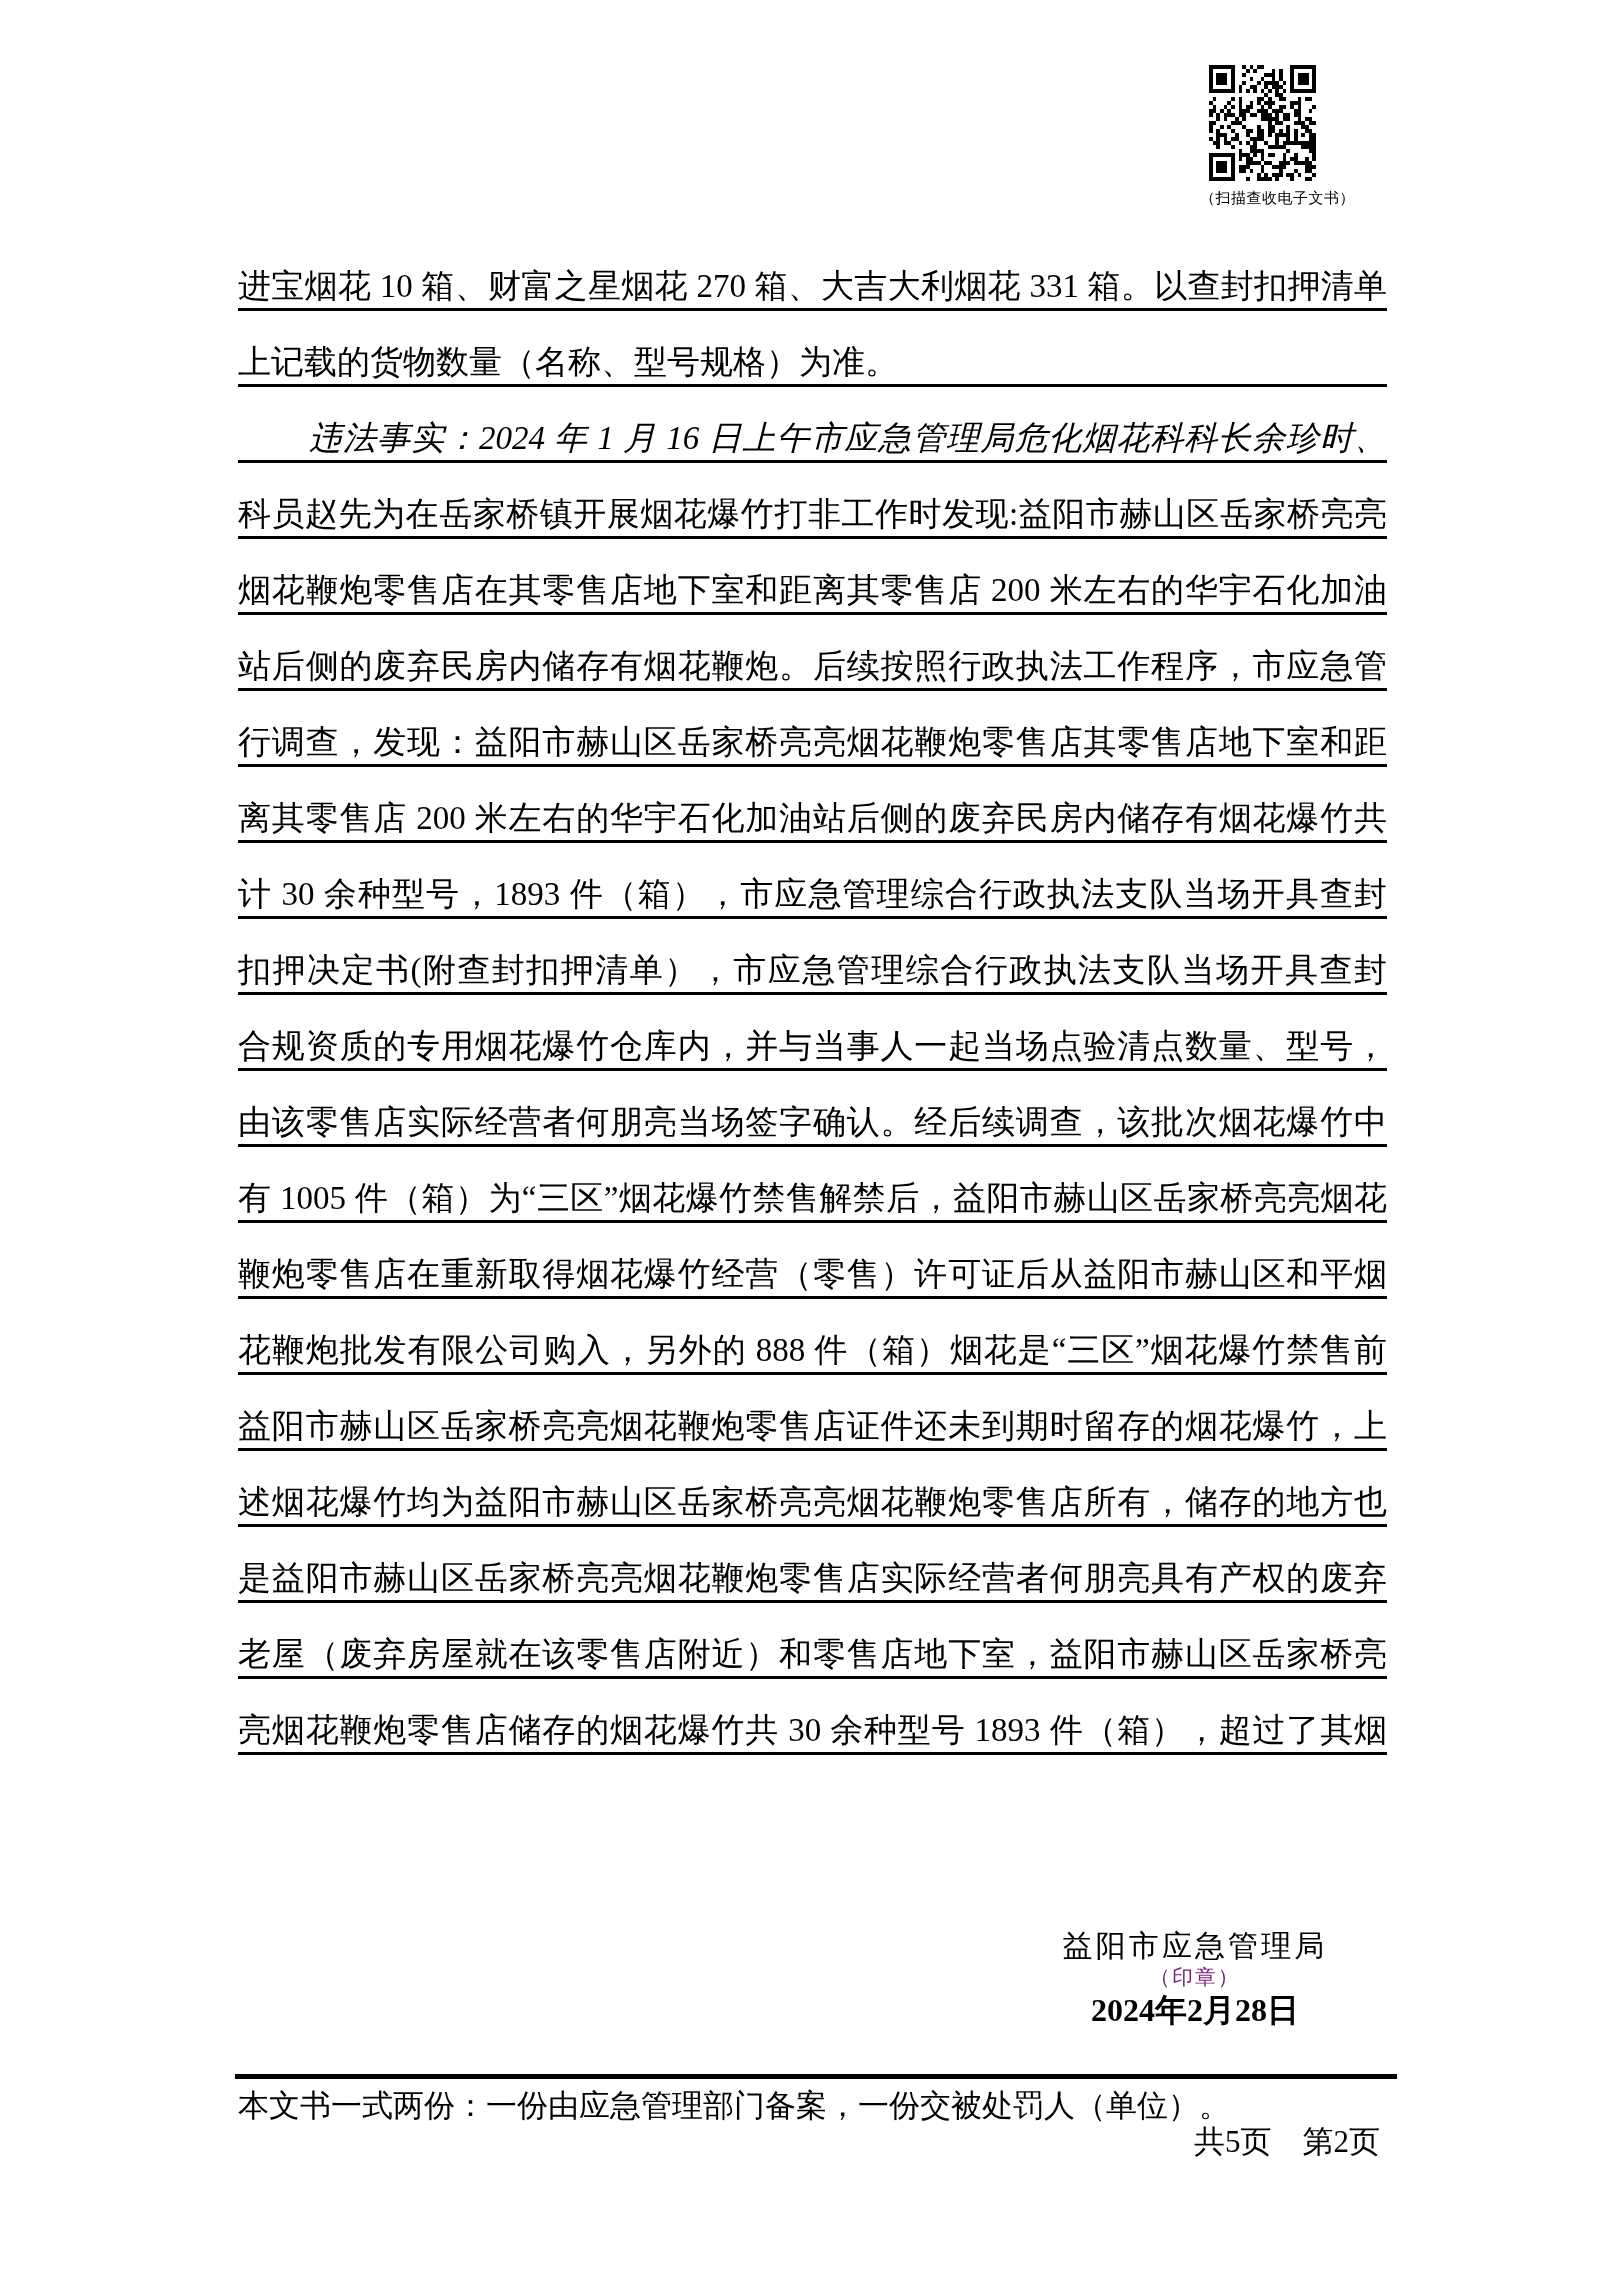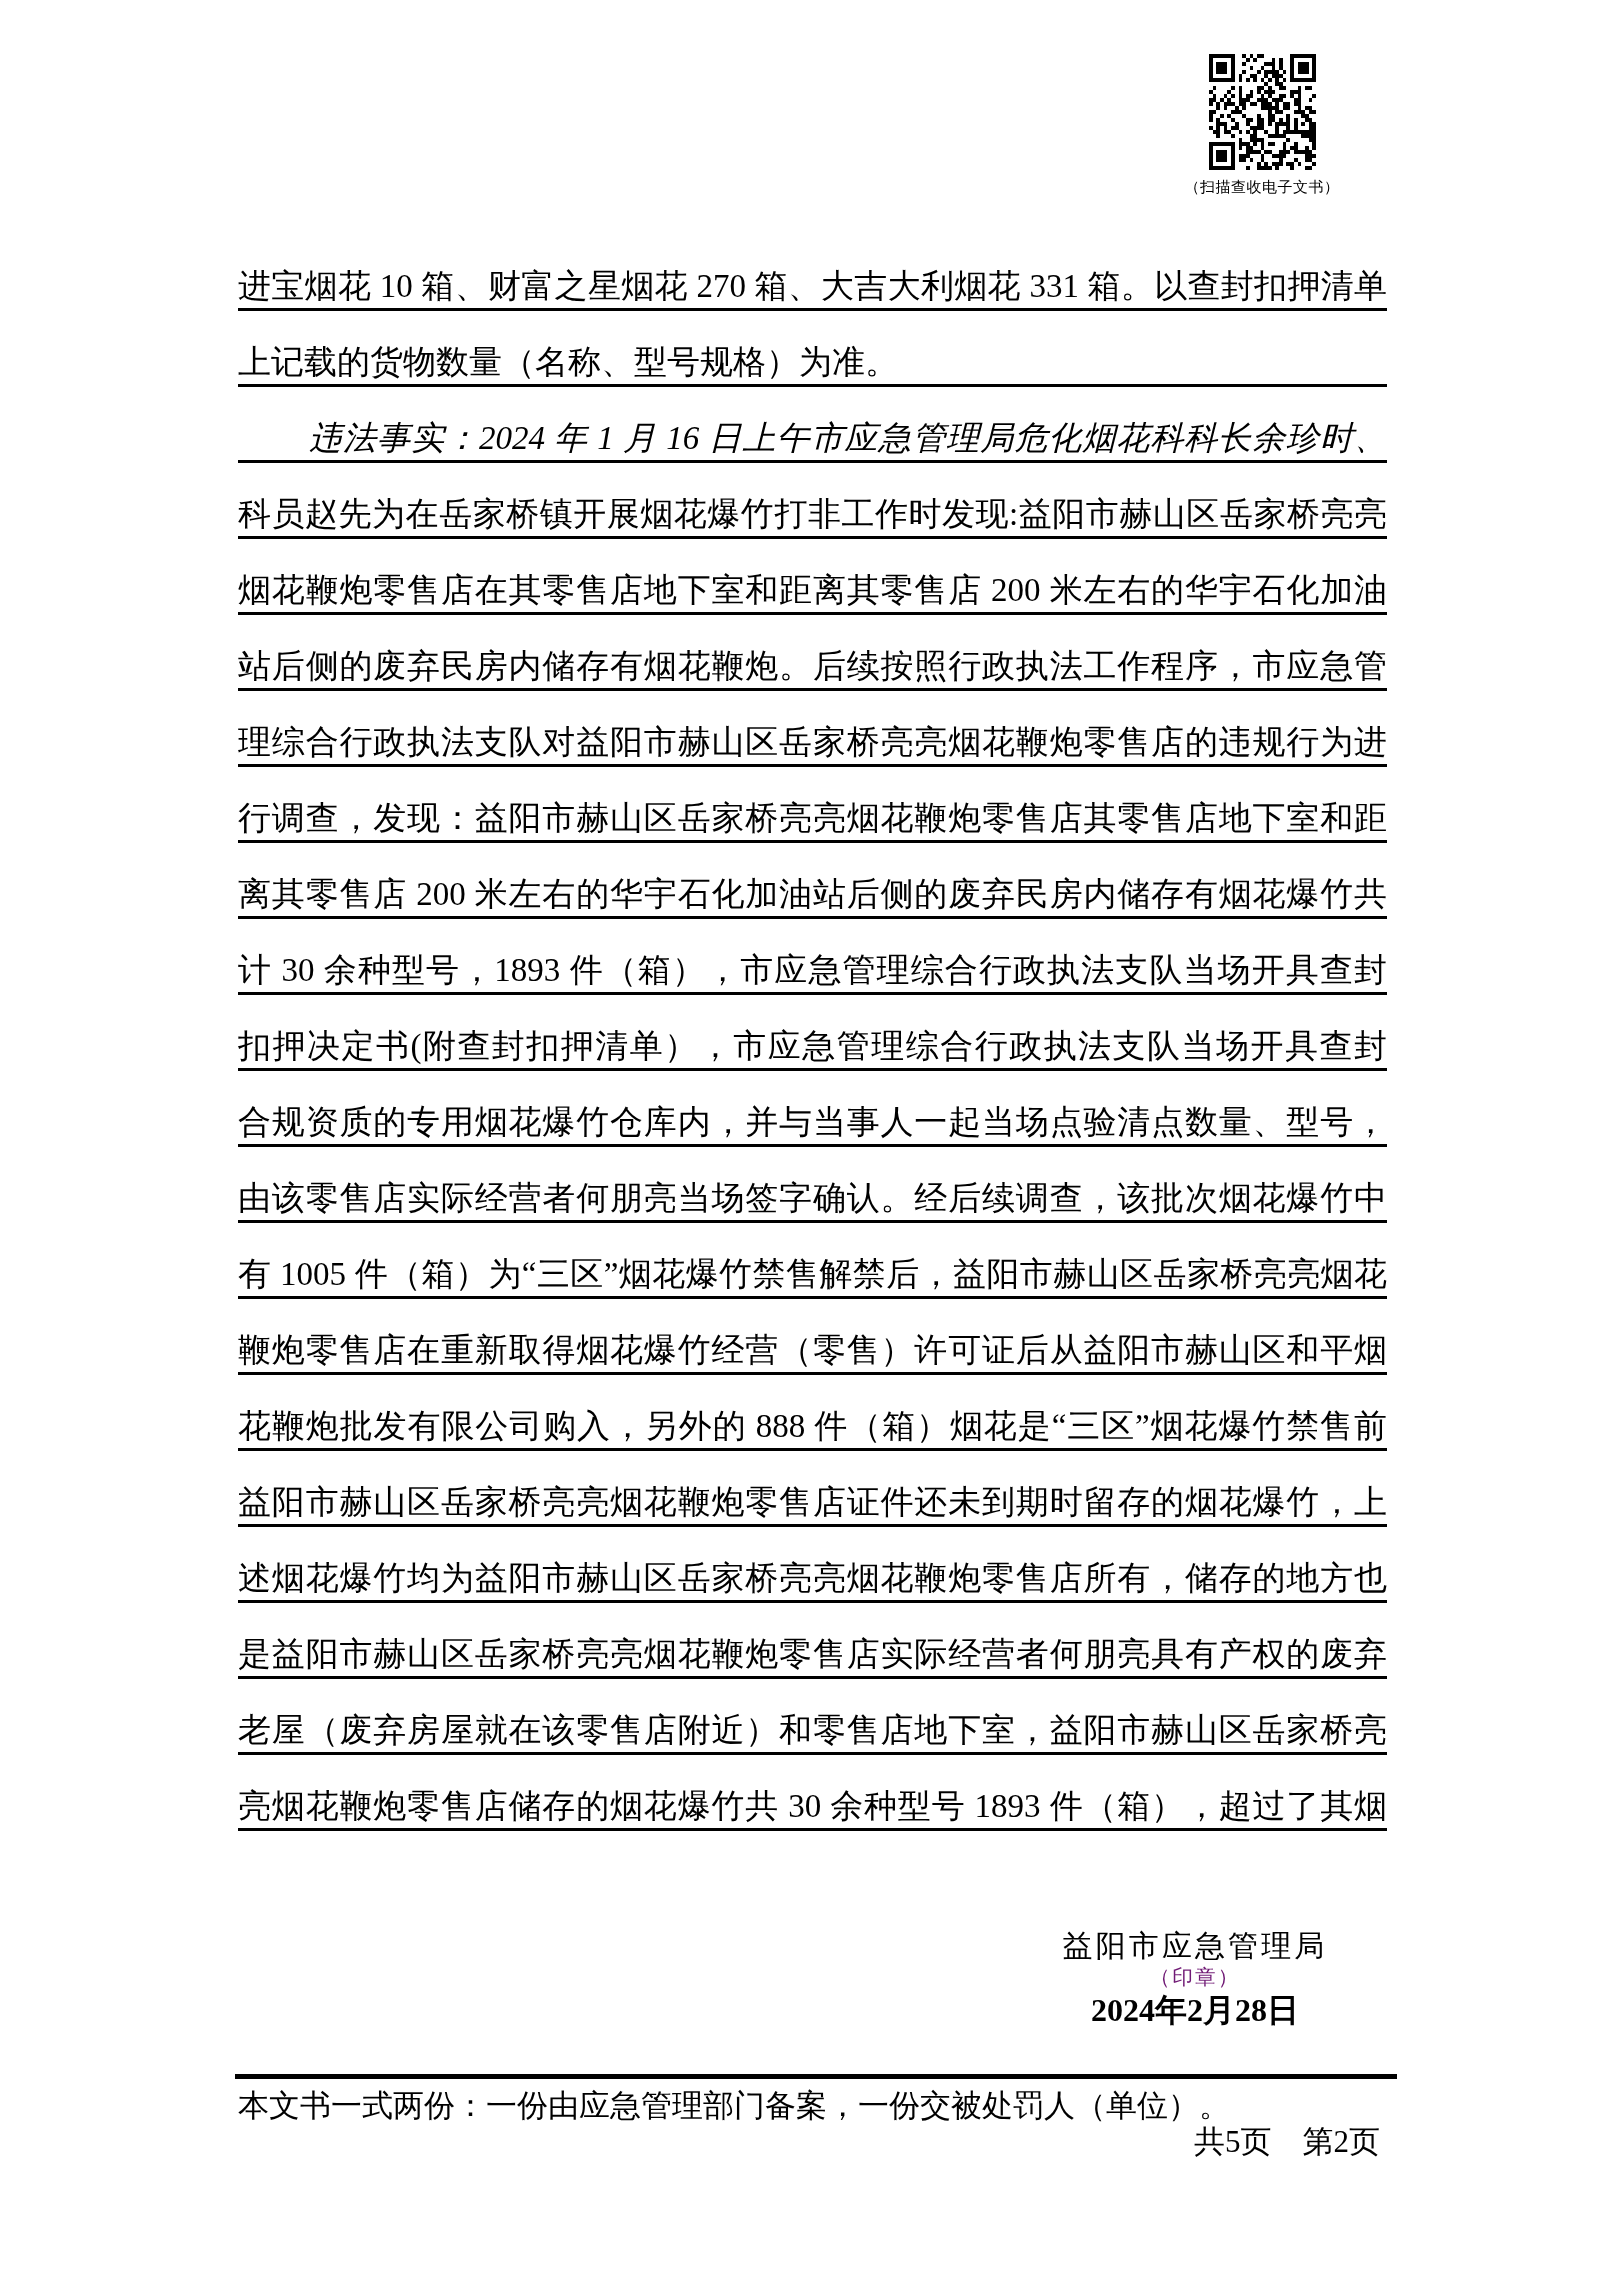--- a/index.html
+++ b/index.html
@@ -6,21 +6,21 @@
   .page{
     position:relative;
     width:1620px;height:2295px;
     background:#ffffff;
     color:#000;
     font-family:"Liberation Serif","DejaVu Serif",serif;
     overflow:hidden;
   }
 
   
-  .qr-block{position:absolute;left:1169px;top:54px;width:186px;text-align:center;}
+  .qr-block{position:absolute;left:1169px;top:65px;width:186px;text-align:right;}
   .qr-svg{display:block;margin:0 auto;width:107px;height:116px;}
   .qr-caption{margin-top:8.3px;font-size:15px;white-space:nowrap;letter-spacing:0.5px;}
 
   
   .body{position:absolute;left:238px;top:235px;width:1149px;}
   .line{
     position:relative;
     height:76px;
     box-sizing:border-box;
     border-bottom:3.6px solid #000;
@@ -379,23 +379,20 @@
       <div class="line">
         <span>科员赵先为在岳家桥镇开展烟花爆竹打非工作时发现:益阳市赫山区岳家桥亮亮</span>
       </div>
       <div class="line">
         <span>烟花鞭炮零售店在其零售店地下室和距离其零售店 200 米左右的华宇石化加油</span>
       </div>
       <div class="line">
         <span>站后侧的废弃民房内储存有烟花鞭炮。后续按照行政执法工作程序，市应急管</span>
       </div>
       <div class="line">
-        <span>理综合行政执法支队对益阳市赫山区岳家桥亮亮烟花鞭炮零售店的违规行为进</span>
-      </div>
-      <div class="line">
         <span>行调查，发现：益阳市赫山区岳家桥亮亮烟花鞭炮零售店其零售店地下室和距</span>
       </div>
       <div class="line">
         <span>离其零售店 200 米左右的华宇石化加油站后侧的废弃民房内储存有烟花爆竹共</span>
       </div>
       <div class="line">
         <span>计 30 余种型号，1893 件（箱），市应急管理综合行政执法支队当场开具查封</span>
       </div>
       <div class="line">
         <span>扣押决定书(附查封扣押清单），市应急管理综合行政执法支队当场开具查封</span>

